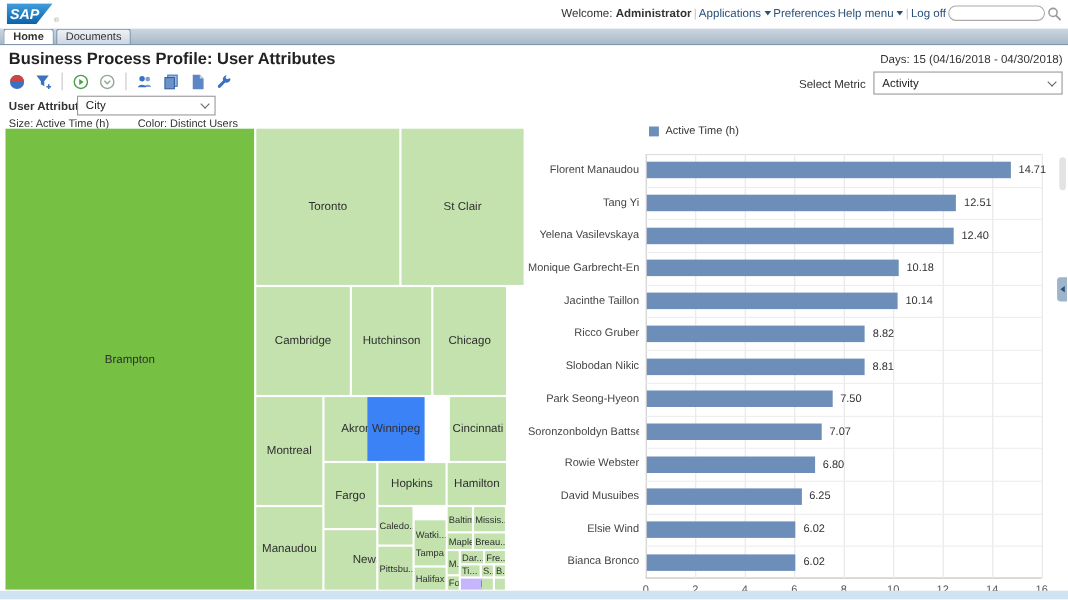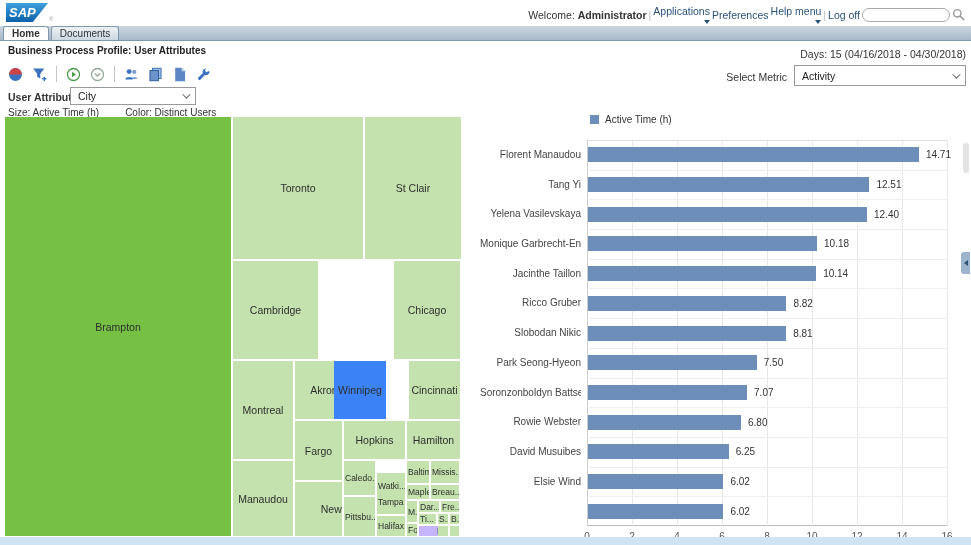--- a/index.html
+++ b/index.html
@@ -7,35 +7,35 @@
   .screen { position:relative; width:971px; height:545px; background:#fff; overflow:hidden; }
 
   
   .topbar { position:absolute; top:0; left:0; width:971px; height:26px; background:#fff; }
   .logo { position:absolute; left:6px; top:3px; width:42px; height:19px;
           background:linear-gradient(180deg,#3fa0dc,#0b62ab);
           clip-path:polygon(0 0,100% 0,64% 100%,0 100%);
           color:#fff; font-weight:bold; font-style:italic; font-size:13px; line-height:19px; padding-left:3px; }
   .logo-r { position:absolute; left:49px; top:16px; font-size:6px; color:#9a9a9a; }
   .topmenu { position:absolute; right:6px; top:5px; display:flex; align-items:center; gap:2px; font-size:10.5px; color:#333; }
-  .topmenu .lnk { color:#29527a; cursor:pointer; white-space:nowrap; display:flex; align-items:flex-end; gap:3px;flex-direction:column; }
+  .topmenu .lnk { color:#29527a; cursor:pointer; white-space:nowrap; display:flex; align-items:center; gap:3px; }
   .tm-sep { color:#c0c0c0; }
   .caret { width:0; height:0; border-left:3.5px solid transparent; border-right:3.5px solid transparent; border-top:4px solid #29527a; display:inline-block; }
   .searchbox { width:88px; height:14px; border:1px solid #aaa; border-radius:7px; font-size:10px; padding:0 6px; outline:none; }
 
   
   .tabstrip { position:absolute; top:26px; left:0; width:971px; height:15px;
               background:linear-gradient(#ccd6e1,#a9b9c9); border-bottom:1px solid #7f97ad; }
   .tabs { position:absolute; left:3px; bottom:0; display:flex; gap:2px; align-items:flex-end; }
   .tab { font-size:10px; color:#333; padding:1px 8px 1px; border:1px solid #7f97ad; border-bottom:none;
          border-radius:3px 3px 0 0; background:linear-gradient(#eef2f6,#ccd7e1); cursor:pointer; white-space:nowrap; }
   .tab.active { background:#fff; font-weight:bold; }
 
   
-  .page-title { position:absolute; left:8px; top:45px; font-size:10px; font-weight:bold; color:#222; }
+  .page-title { position:absolute; left:8px; top:45px; font-size:15px; font-weight:bold; color:#222; }
   .days { position:absolute; right:5px; top:48px; font-size:10.5px; color:#333; }
   .toolbar { position:absolute; left:8px; top:66px; display:flex; align-items:center; gap:9px; height:16px; }
   .tb-icon { width:15px; height:15px; cursor:pointer; }
   .tb-sep { width:1px; height:16px; background:#c5c5c5; }
 
   .sel-metric-label { position:absolute; right:184px; top:71px; font-size:10.5px; color:#333; }
   .dropdown { position:absolute; border:1px solid #999; background:#fff; font-size:10.5px; color:#222;
               display:flex; align-items:center; justify-content:space-between; padding:0 7px; cursor:pointer; }
   .dd-metric { right:5px; top:65px; width:172px; height:21px; }
   .dd-attr { left:70px; top:87px; width:126px; height:18px; }
@@ -162,22 +162,23 @@
     <span class="chev"></span>
   </div>
 
   <div class="map-labels">
     <span>Size: Active Time (h)</span>
     <span>Color: Distinct Users</span>
   </div>
   <div id="treemap">
       <div class="tile" style="left: 0px; top: 0px; width: 226px; height: 419px; background: rgb(118, 192, 67);">Brampton</div>
       <div class="tile" style="left: 228px; top: 0px; width: 130px; height: 142px; background: rgb(195, 226, 174);">Toronto</div>
-      <div class="tile" style="left: 360px; top: 0px; width: 96px; height: 142px; background: rgb(195, 226, 174);">St Clair</div>
+      <div class="tile" style="left: 360px; top: 0px; width: 111px; height: 142px; background: rgb(195, 226, 174);">St Clair</div>
       <div class="tile" style="left: 228px; top: 144px; width: 85px; height: 98px; background: rgb(195, 226, 174);">Cambridge</div>
+      <div class="tile" style="left: 315px; top: 144px; width: 72px; height: 98px; background: rgb(195, 226, 174);">Hutchinson</div>
       <div class="tile" style="left: 389px; top: 144px; width: 66px; height: 98px; background: rgb(195, 226, 174);">Chicago</div>
       <div class="tile" style="left: 228px; top: 244px; width: 60px; height: 98px; background: rgb(195, 226, 174);">Montreal</div>
       <div class="tile" style="left: 290px; top: 244px; width: 58px; height: 58px; background: rgb(195, 226, 174);">Akron</div>
       <div class="tile" style="left: 329px; top: 244px; width: 52px; height: 58px; background: #3b82f6;">Winnipeg</div>
       <div class="tile" style="left: 404px; top: 244px; width: 51px; height: 58px; background: rgb(195, 226, 174);">Cincinnati</div>
       <div class="tile" style="left: 228px; top: 344px; width: 60px; height: 75px; background: rgb(195, 226, 174);">Manaudou</div>
       <div class="tile" style="left: 290px; top: 304px; width: 47px; height: 59px; background: rgb(195, 226, 174);">Fargo</div>
       <div class="tile" style="left: 290px; top: 365px; width: 47px; height: 54px; background: rgb(195, 226, 174); padding-left: 40px;">Newark</div>
       <div class="tile" style="left: 339px; top: 304px; width: 61px; height: 38px; background: rgb(195, 226, 174);">Hopkins</div>
       <div class="tile" style="left: 402px; top: 304px; width: 53px; height: 38px; background: rgb(195, 226, 174);">Hamilton</div>
@@ -266,20 +267,21 @@
       <div class="val-label" style="left: 274.075px; top: 274.885px;">7.07</div>
       <div class="cat-label" style="left: 0px; top: 297.231px; width: 101px; height: 29.6923px; line-height: 29.6923px;">Rowie Webster</div>
       <div class="bar" style="left: 108px; top: 304.577px; width: 153px; background: rgb(110, 142, 186);"></div>
       <div class="val-label" style="left: 268px; top: 304.577px;">6.80</div>
       <div class="cat-label" style="left: 0px; top: 326.923px; width: 101px; height: 29.6923px; line-height: 29.6923px;">David Musuibes</div>
       <div class="bar" style="left: 108px; top: 334.269px; width: 140.625px; background: rgb(110, 142, 186);"></div>
       <div class="val-label" style="left: 255.625px; top: 334.269px;">6.25</div>
       <div class="cat-label" style="left: 0px; top: 356.615px; width: 101px; height: 29.6923px; line-height: 29.6923px;">Elsie Wind</div>
       <div class="bar" style="left: 108px; top: 363.962px; width: 135.45px; background: rgb(110, 142, 186);"></div>
       <div class="val-label" style="left: 250.45px; top: 363.962px;">6.02</div>
+      <div class="cat-label" style="left: 0px; top: 386.308px; width: 101px; height: 29.6923px; line-height: 29.6923px;">Bianca Bronco</div>
       <div class="bar" style="left: 108px; top: 393.654px; width: 135.45px; background: rgb(110, 142, 186);"></div>
       <div class="val-label" style="left: 250.45px; top: 393.654px;">6.02</div>
     </div>
 
   <div class="vscroll-thumb"></div>
   <div class="collapse-handle">
     <span class="collapse-tri"></span>
   </div>
 
   <div class="bottomstrip"></div>

